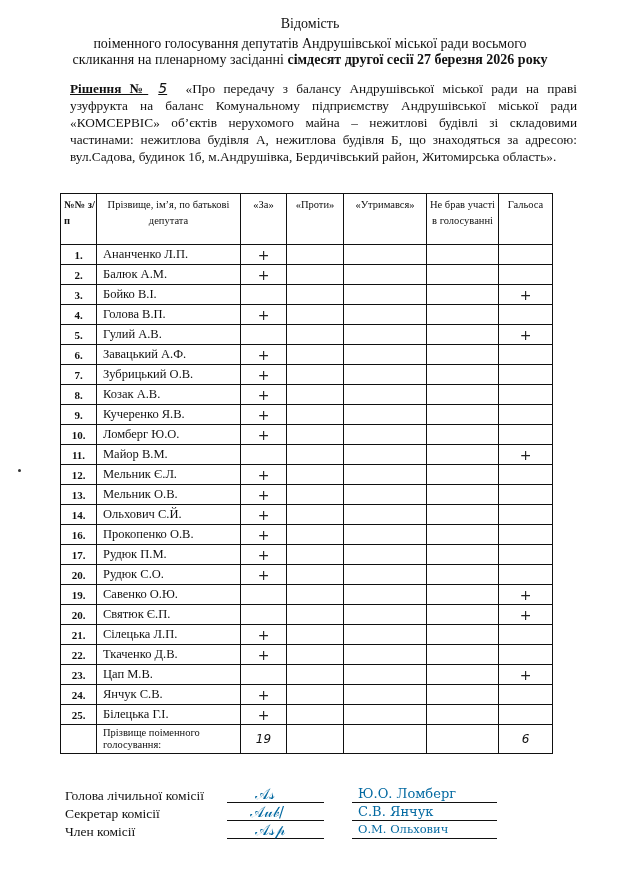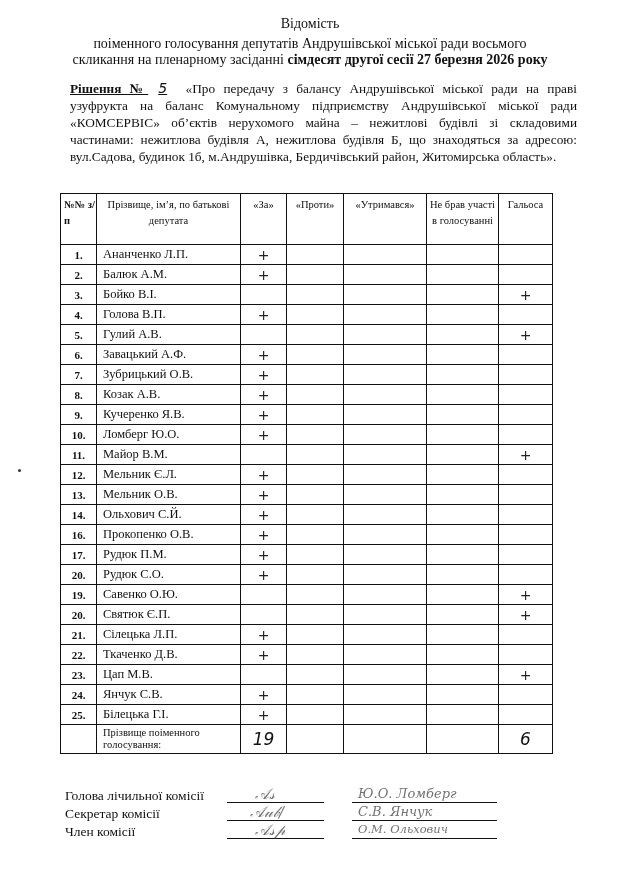--- a/index.html
+++ b/index.html
@@ -18,25 +18,25 @@
   table.votes th { font-weight: normal; font-size: 10.5px; line-height: 16px; vertical-align: top; padding-top: 3px; height: 47px; }
   table.votes td { height: 19px; }
   .c0 { width: 32px; } .c1 { width: 143px; margin-top: 38px; } .c2 { width: 45px; } .c3 { width: 56px; }
   .c4 { width: 82px; } .c5 { width: 71px; } .c6 { width: 53px; }
   td.no { text-align: center; font-weight: bold; font-size: 11px; }
   td.name { padding-left: 6px !important; text-align: left; }
   td.mark { text-align: center; font-family: "DejaVu Sans", sans-serif; font-style: italic; font-size: 14px; color: #222; }
   th.hname { text-align: center; }
   tr.result td { height: 28px; }
   td.res-label { font-size: 10.5px; line-height: 12px; padding-left: 6px !important; }
-  td.res-val { text-align: center; font-family: "DejaVu Sans", sans-serif; font-style: italic; font-size: 17px; }
+  td.res-val { text-align: center; font-family: "DejaVu Sans", sans-serif; font-style: italic; font-size: 12px; }
   .sign { position: absolute; left: 65px; font-size: 13.5px; line-height: 17px; }
   .s1 { top: 787px; } .s2 { top: 805px; } .s3 { top: 823px; }
   .sline { position: absolute; height: 1px; background: #111; }
-  .sig { position: absolute; font-family: "DejaVu Serif", serif; font-style: italic; font-size: 13px; color: #737373; }
+  .sig { position: absolute; font-family: "DejaVu Serif", serif; font-size: 13px; color: #0369a1; }
   .dot { position: absolute; left: 18px; top: 469px; width: 3px; height: 3px; background: #333; border-radius: 50%; }
 </style>
 </head>
 <body>
 
 <div class="title t1">Відомість</div>
 <div class="title t2">поіменного голосування депутатів Андрушівської міської ради восьмого</div>
 <div class="title t3"><span class="normal">скликання на пленарному засіданні </span><span>сімдесят другої сесії  27 березня 2026 року</span></div>
 
 <div class="decision">

